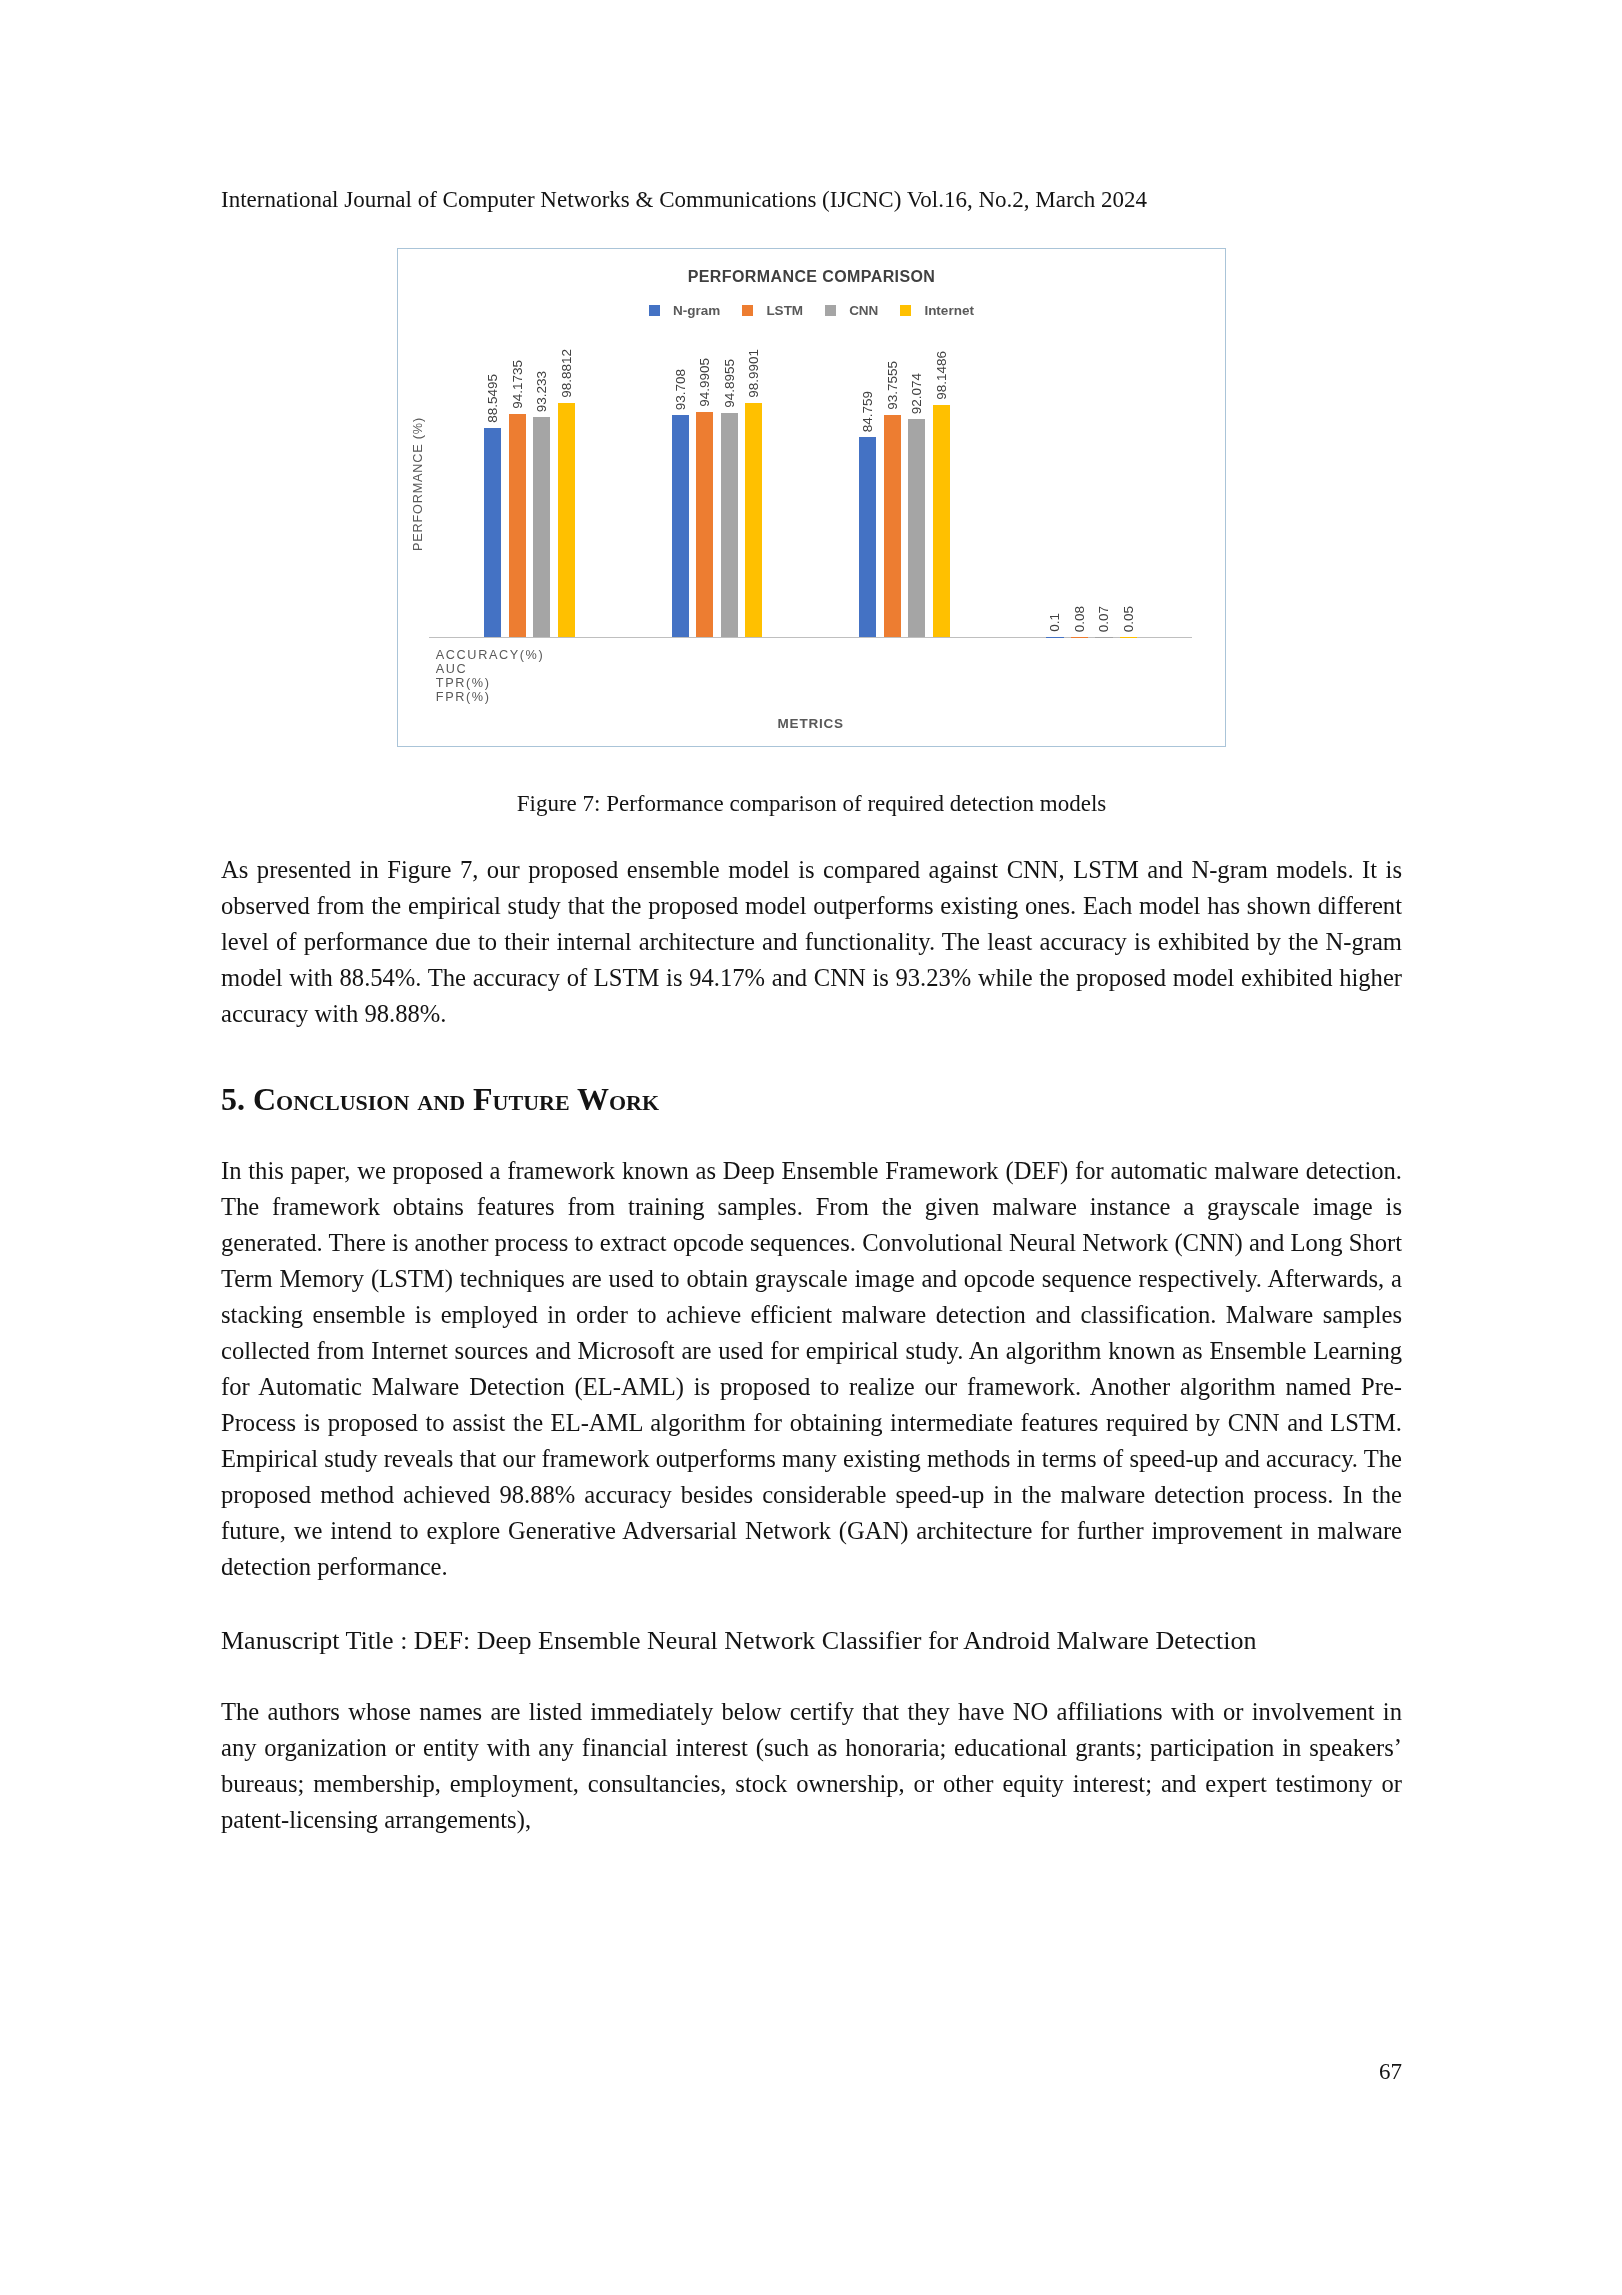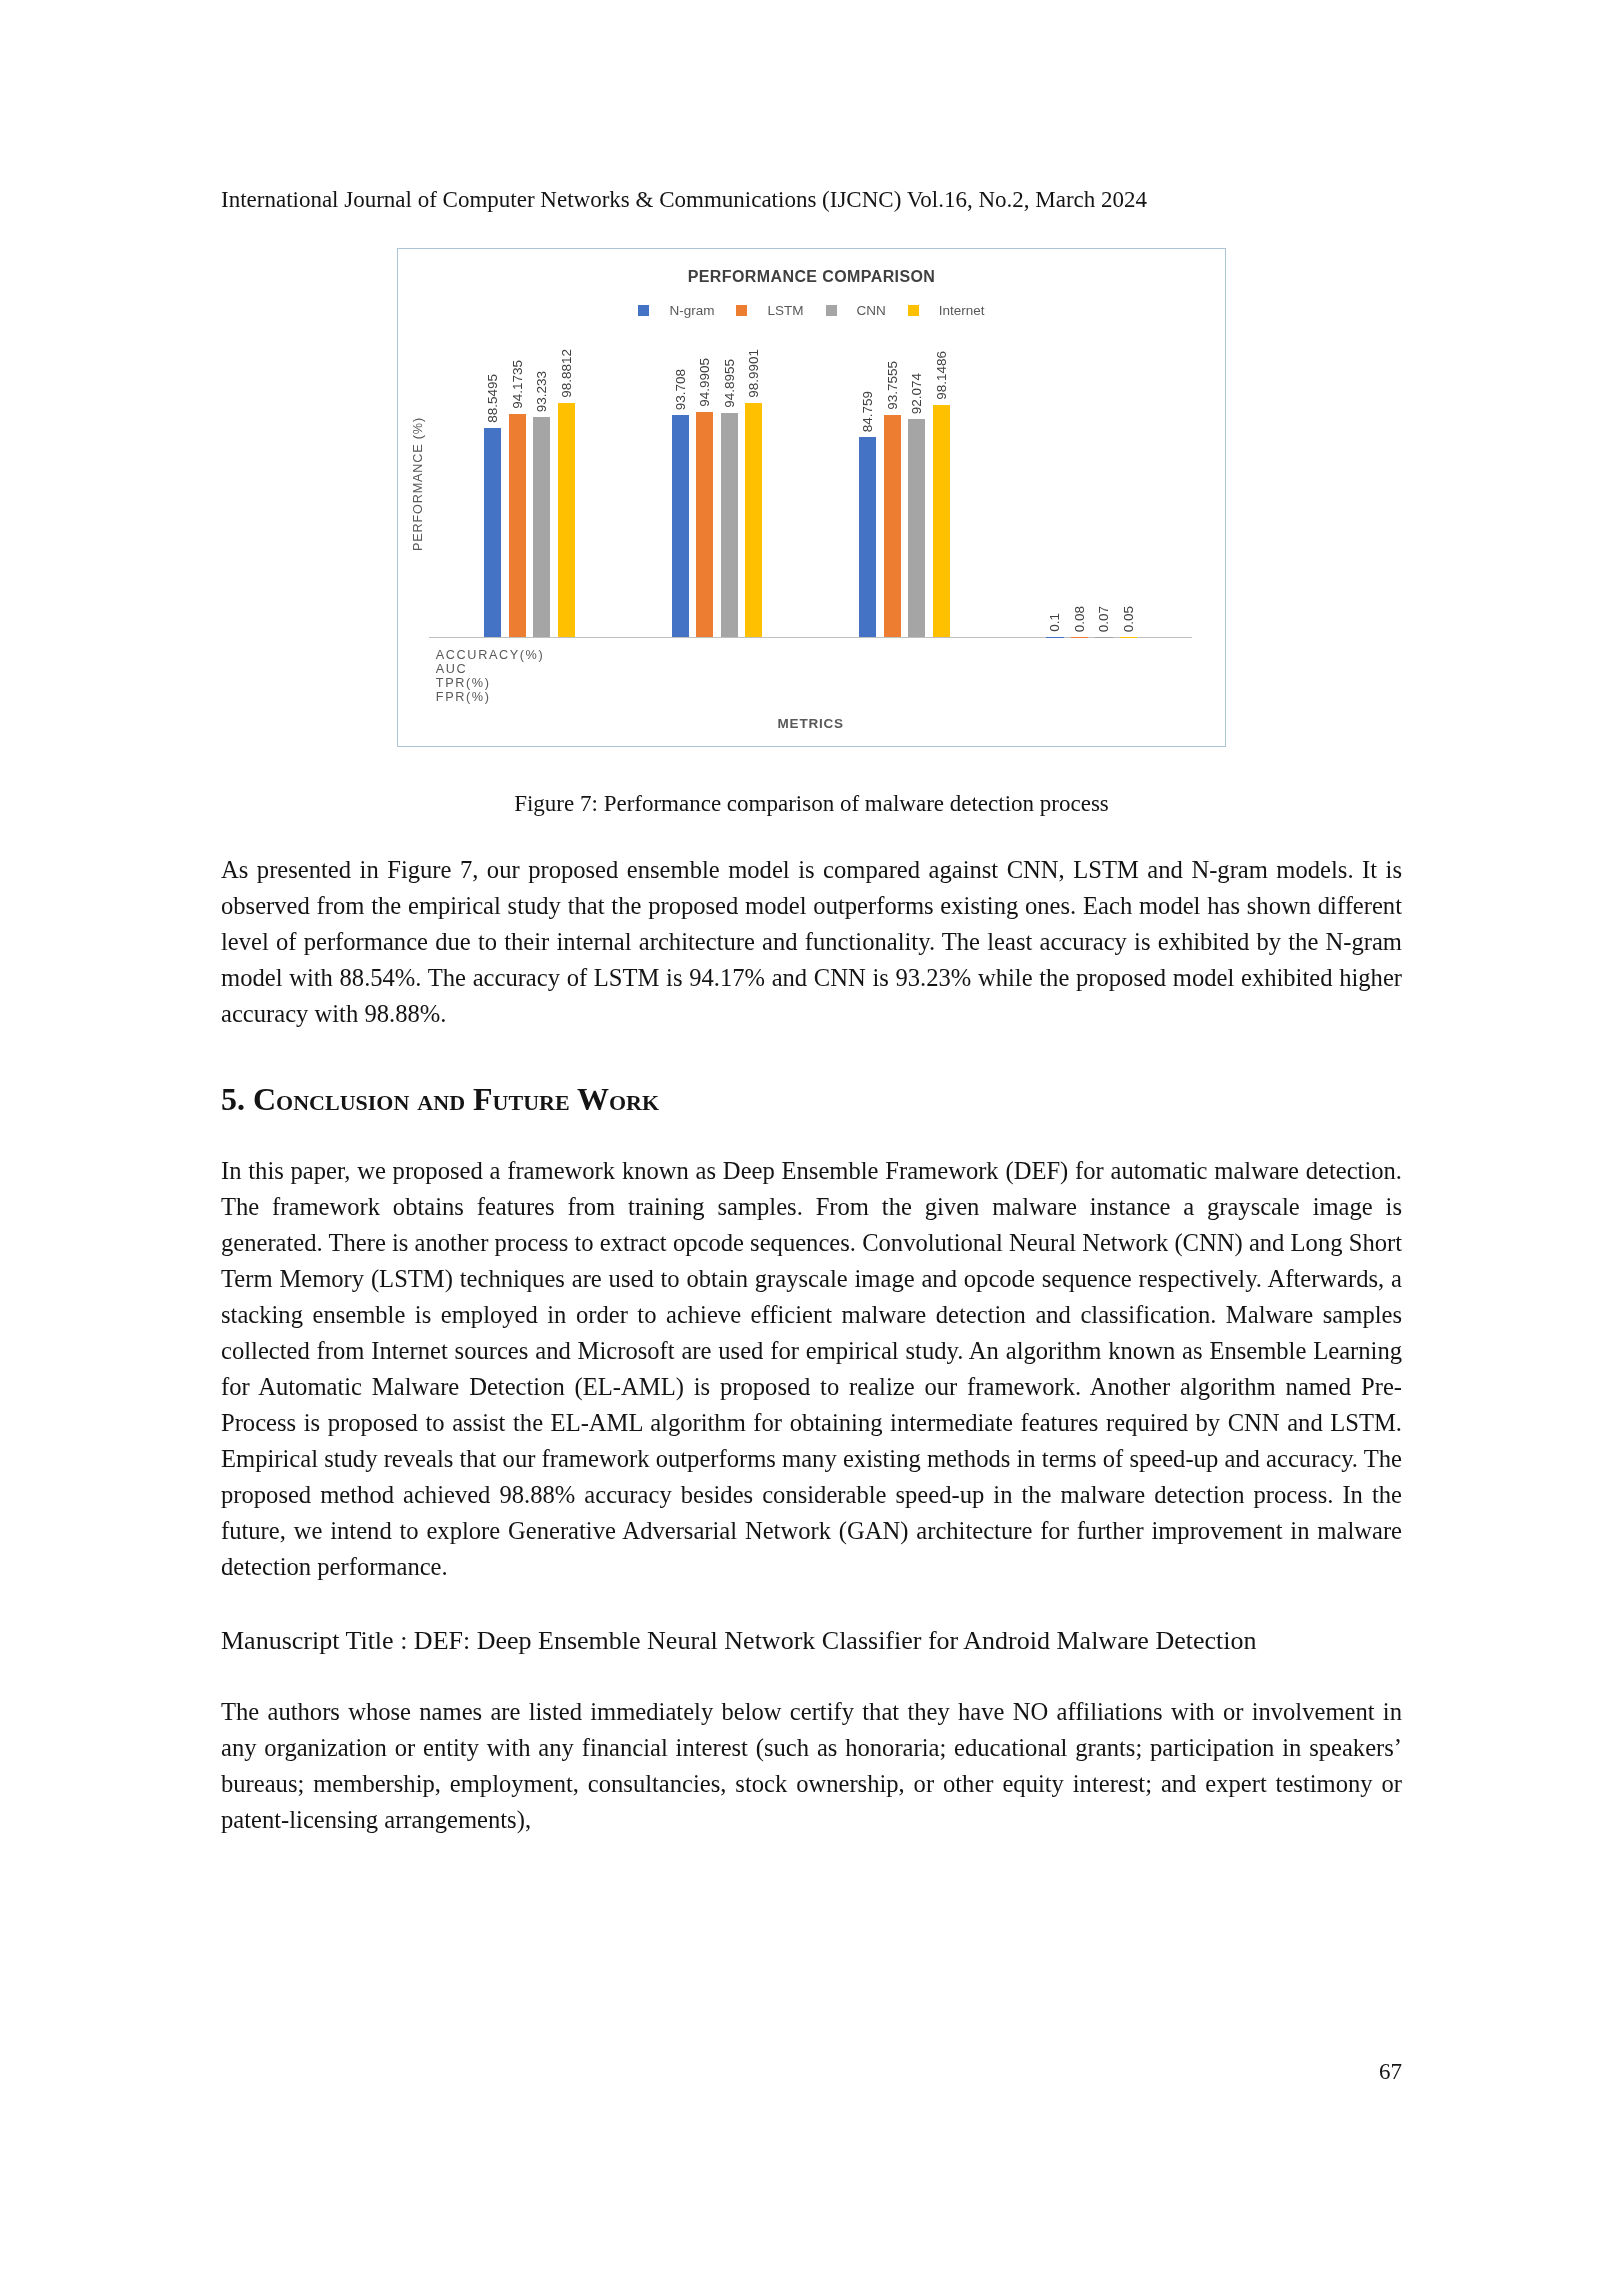--- a/index.html
+++ b/index.html
@@ -24,21 +24,21 @@
   }
   .chart-title {
     text-align:center;
     font-family:"Liberation Sans", sans-serif;
     font-weight:bold; font-size:16px; color:#404040; letter-spacing:0.4px;
   }
   .chart-legend {
     display:flex; justify-content:center; gap:22px; margin-top:17.4px;
     font-family:"Liberation Sans", sans-serif; font-size:13.5px; color:#595959;
   }
-  .legend-item { display:flex; align-items:center; gap:20px; }
+  .legend-item { display:flex; align-items:center; gap:13px;font-weight:bold; }
   .legend-swatch { width:11px; height:11px; display:inline-block; }
   .chart-plot-row { display:flex; margin-top:12.7px; padding:0 33px 0 12.7px; }
   .y-axis-label {
     writing-mode:vertical-rl; transform:rotate(180deg);
     font-family:"Liberation Sans", sans-serif; font-size:12.7px; color:#595959;
     letter-spacing:0.8px; display:flex; align-items:center; justify-content:center;
     height:307px; margin-right:4.8px;
   }
   .plot-wrap { flex:1; }
   .plot-area {
@@ -183,21 +183,21 @@
             <div class="cat-label">ACCURACY(%)</div>
             <div class="cat-label">AUC</div>
             <div class="cat-label">TPR(%)</div>
             <div class="cat-label">FPR(%)</div>
           </div>
         <div class="x-axis-label">METRICS</div>
       </div>
     </div>
   </div>
 
-  <div class="figure-caption">Figure 7: Performance comparison of malware detection process</div>
+  <div class="figure-caption">Figure 7: Performance comparison of required detection models</div>
 
   <div class="body-para">As presented in Figure 7, our proposed ensemble model is compared against CNN, LSTM and N-gram models. It is observed from the empirical study that the proposed model outperforms existing ones. Each model has shown different level of performance due to their internal architecture and functionality. The least accuracy is exhibited by the N-gram model with 88.54%. The accuracy of LSTM is 94.17% and CNN is 93.23% while the proposed model exhibited higher accuracy with 98.88%.</div>
 
   <div class="section-heading">5. Conclusion and Future Work</div>
 
   <div class="body-para">In this paper, we proposed a framework known as Deep Ensemble Framework (DEF) for automatic malware detection. The framework obtains features from training samples. From the given malware instance a grayscale image is generated. There is another process to extract opcode sequences. Convolutional Neural Network (CNN) and Long Short Term Memory (LSTM) techniques are used to obtain grayscale image and opcode sequence respectively. Afterwards, a stacking ensemble is employed in order to achieve efficient malware detection and classification. Malware samples collected from Internet sources and Microsoft are used for empirical study. An algorithm known as Ensemble Learning for Automatic Malware Detection (EL-AML) is proposed to realize our framework. Another algorithm named Pre-Process is proposed to assist the EL-AML algorithm for obtaining intermediate features required by CNN and LSTM. Empirical study reveals that our framework outperforms many existing methods in terms of speed-up and accuracy. The proposed method achieved 98.88% accuracy besides considerable speed-up in the malware detection process. In the future, we intend to explore Generative Adversarial Network (GAN) architecture for further improvement in malware detection performance.</div>
 
 
   <div class="plain-para">Manuscript Title : DEF: Deep Ensemble Neural Network Classifier for Android Malware Detection</div>
 

